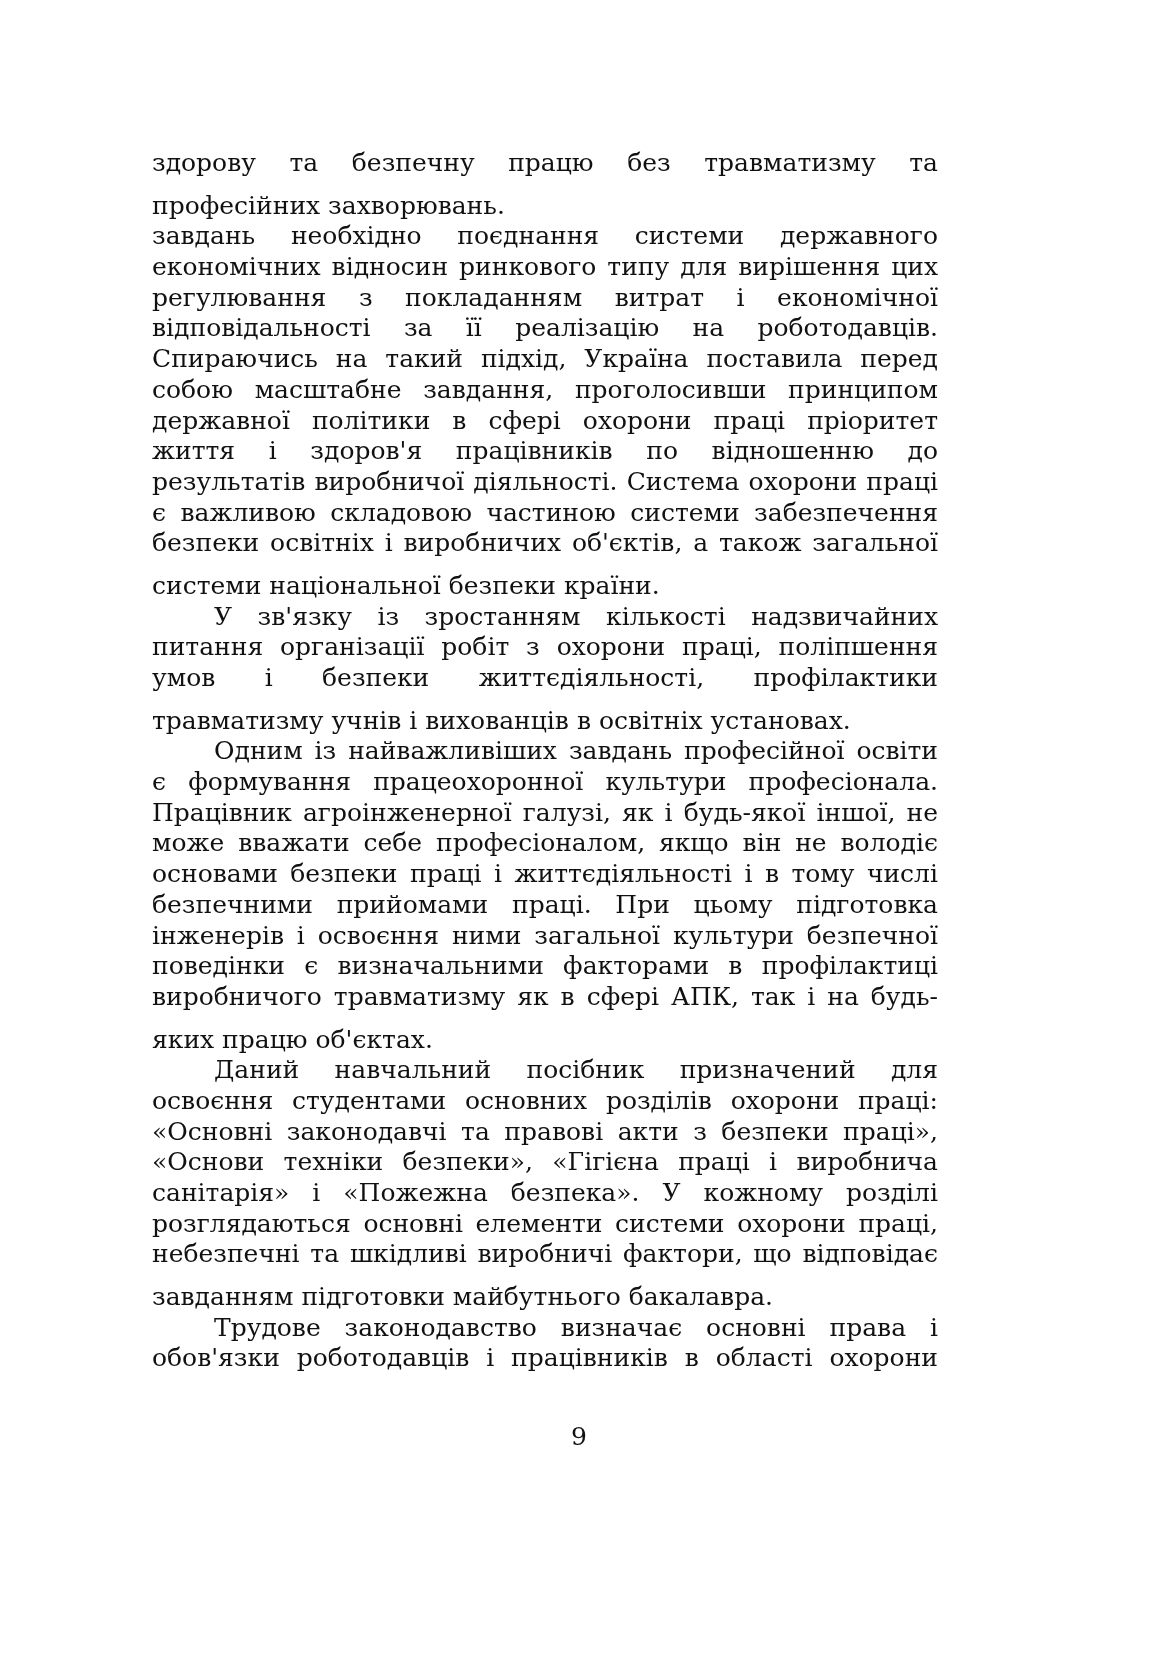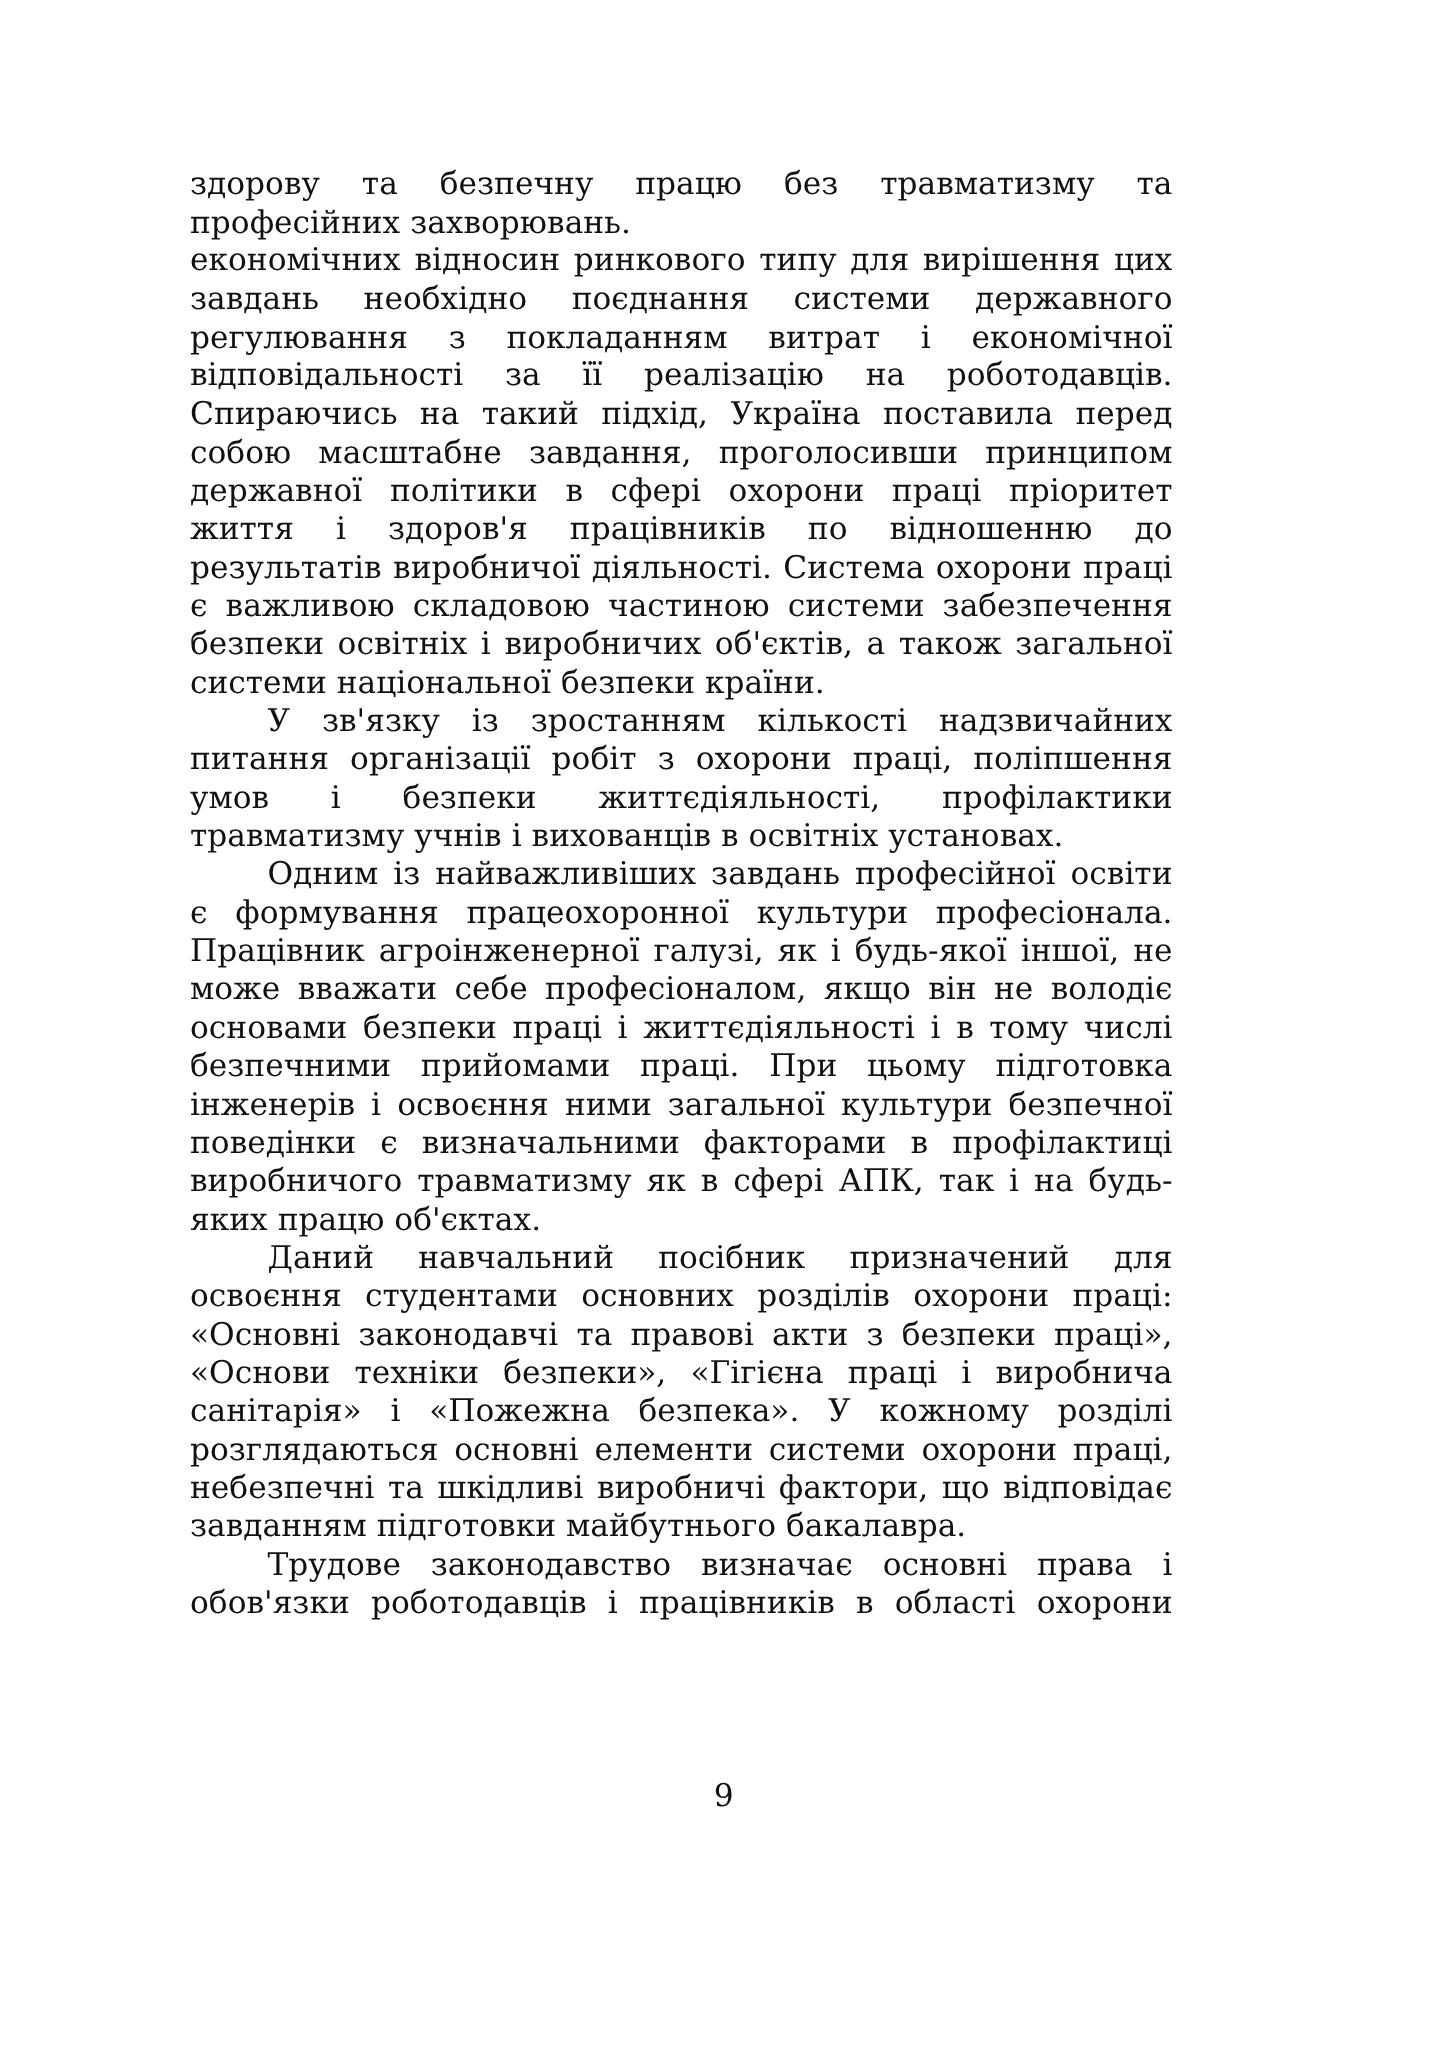--- a/index.html
+++ b/index.html
@@ -18,34 +18,35 @@
     .page {
       position: absolute;
       left: 0; top: 0;
       width: 1158px;
       height: 1654px;
       background: #ffffff;
     }
     .text-block {
       position: absolute;
       left: 152px;
-      top: 132px;
+      top: 148px;
       width: 786px;
     }
     .line {
       height: 30.7px;
       line-height: 30.7px;
       font-size: 25px;
       white-space: nowrap;
       text-align: justify;
       text-align-last: justify;
       letter-spacing: 0;
     }
     .line.last {
       text-align-last: left;
+      margin-top: 12px;
     }
     .line.indent {
       padding-left: 62px;
     }
     .page-number {
       position: absolute;
       left: 0;
       width: 1158px;
       top: 1422px;
       text-align: center;
@@ -56,22 +57,22 @@
 </head>
 <body>
 
 <div class="page">
   <div class="text-block" id="text-block">
       <div>
         <div class="line">здорову та безпечну працю без травматизму та</div>
         <div class="line last">професійних захворювань.</div>
       </div>
       <div>
+        <div class="line">завдань необхідно поєднання системи державного</div>
         <div class="line">економічних відносин ринкового типу для вирішення цих</div>
-        <div class="line">завдань необхідно поєднання системи державного</div>
         <div class="line">регулювання з покладанням витрат і економічної</div>
         <div class="line">відповідальності за її реалізацію на роботодавців.</div>
         <div class="line">Спираючись на такий підхід, Україна поставила перед</div>
         <div class="line">собою масштабне завдання, проголосивши принципом</div>
         <div class="line">державної політики в сфері охорони праці пріоритет</div>
         <div class="line">життя і здоров'я працівників по відношенню до</div>
         <div class="line">результатів виробничої діяльності. Система охорони праці</div>
         <div class="line">є важливою складовою частиною системи забезпечення</div>
         <div class="line">безпеки освітніх і виробничих об'єктів, а також загальної</div>
         <div class="line last">системи національної безпеки країни.</div>

